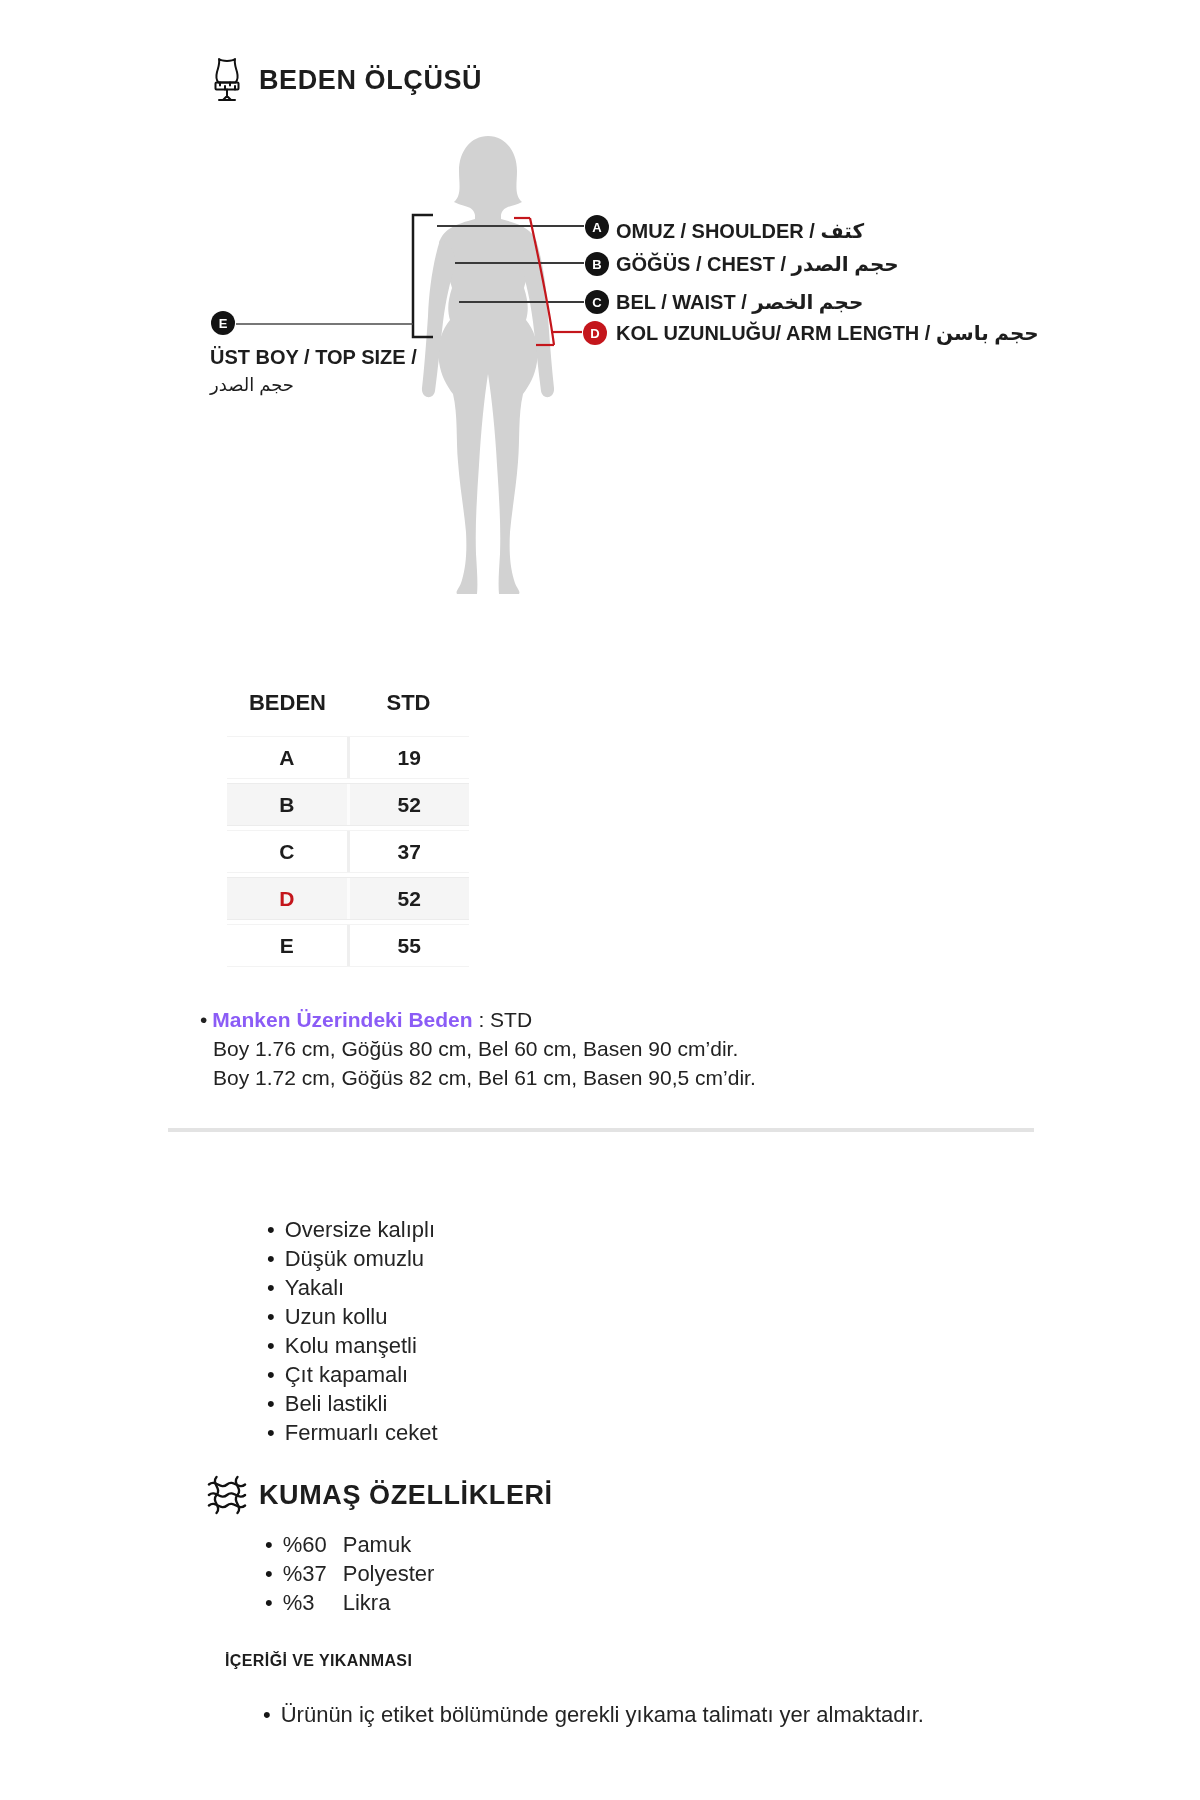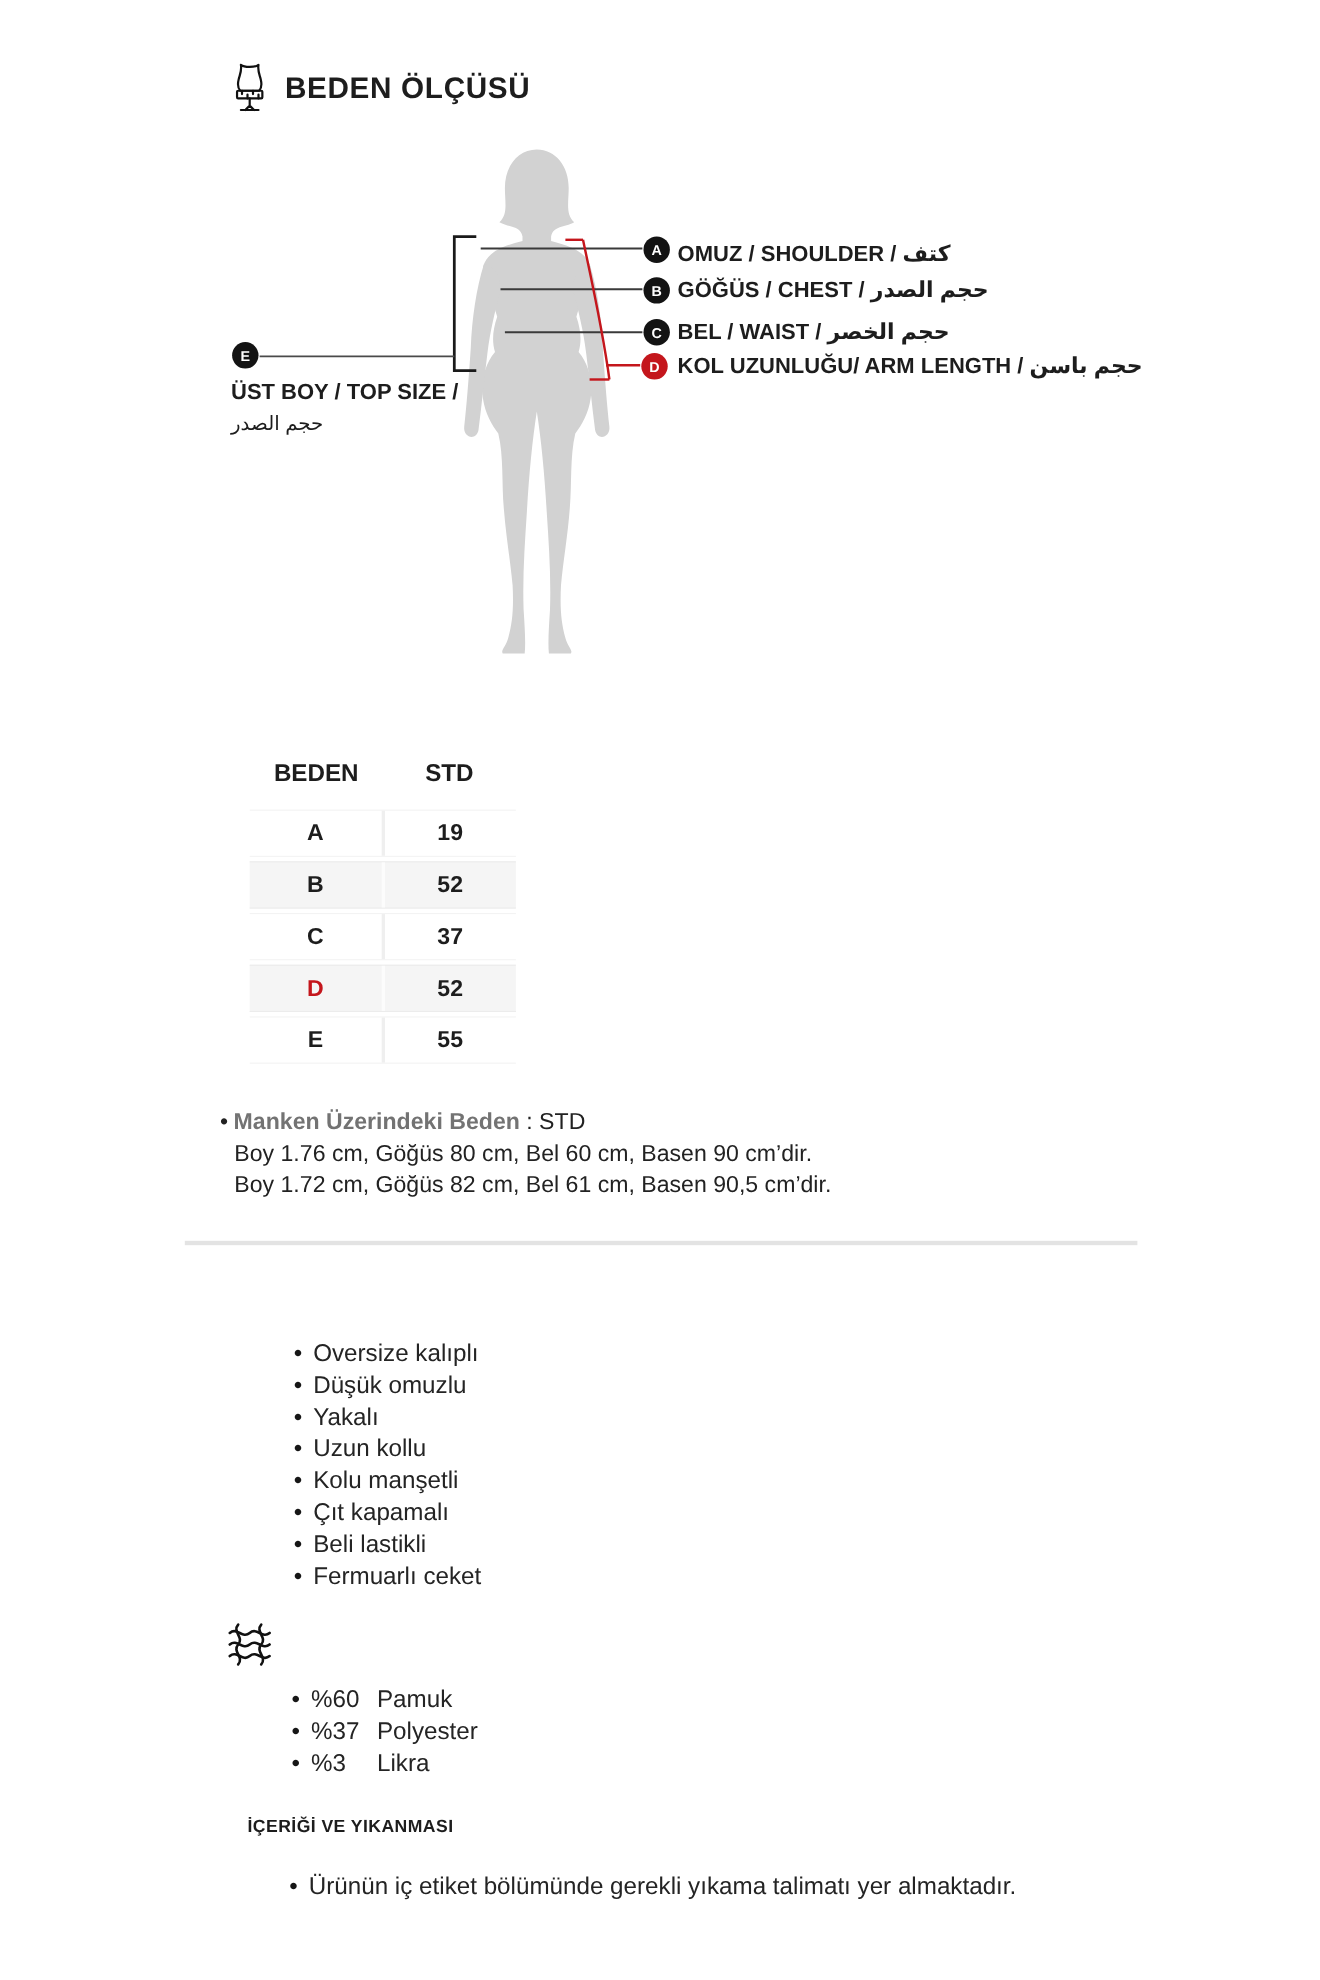--- a/index.html
+++ b/index.html
@@ -30,21 +30,21 @@
   .thead .cell{width:50%;text-align:center;}
   .trow{display:flex;height:41px;margin-bottom:4px;background:#f5f5f5;border-top:1px solid #ececec;border-bottom:1px solid #ececec;}
   .trow:nth-child(even){background:#fff;border-color:#f3f3f3;}
   .trow .cell{width:50%;display:flex;align-items:center;justify-content:center;font-size:21px;font-weight:600;}
   .trow .cell:first-child{border-right:3px solid #fcfcfc;}
   .trow:nth-child(even) .cell:first-child{border-right-color:#efefef;}
   .trow.hl .cell:first-child{color:var(--red,#c4161c);}
 
   
   .mnote{position:absolute;left:200px;top:1005px;font-size:21px;line-height:29px;color:#222;}
-  .mnote .b{font-weight:700;color:#737373;}
+  .mnote .b{font-weight:700;color:#8b5cf6;}
   .mnote .indent{padding-left:13px;}
   .mnote .bullet{margin-right:5px;}
 
   .divider{position:absolute;left:168px;top:1128px;width:866px;height:4px;background:#e3e3e3;}
 
   
   .blist{position:absolute;list-style:none;margin:0;padding:0;font-size:22px;line-height:29px;color:#242424;}
   .blist li{display:flex;align-items:baseline;}
   .blist .bdot{margin-right:10px;font-size:22px;color:#161616;}
   .fab-pct{display:inline-block;width:60px;}
@@ -223,20 +223,21 @@
   <div class="h" style="left:207px;top:1474px;">
     <span class="icon">
       <svg width="40" height="42" viewBox="0 0 42 42" fill="none" stroke="#111" stroke-width="2.5" stroke-linecap="round">
         <path d="M2,10 C9,4 14,16 21,10 C28,4 33,16 40,10"></path>
         <path d="M2,21 C9,15 14,27 21,21 C28,15 33,27 40,21"></path>
         <path d="M2,32 C9,26 14,38 21,32 C28,26 33,38 40,32"></path>
         <path d="M10,2 C4,9 16,14 10,21 C4,28 16,33 10,40"></path>
         <path d="M32,2 C26,9 38,14 32,21 C26,28 38,33 32,40"></path>
       </svg>
     </span>
+    <span class="ttl">KUMAŞ ÖZELLİKLERİ</span>
   </div>
 
   <ul class="blist" style="left:265px;top:1530px;">
     <li>
         <span class="bdot">•</span>
         <span class="fab-pct">%60</span>
         <span>Pamuk</span>
       </li>
     <li>
         <span class="bdot">•</span>

